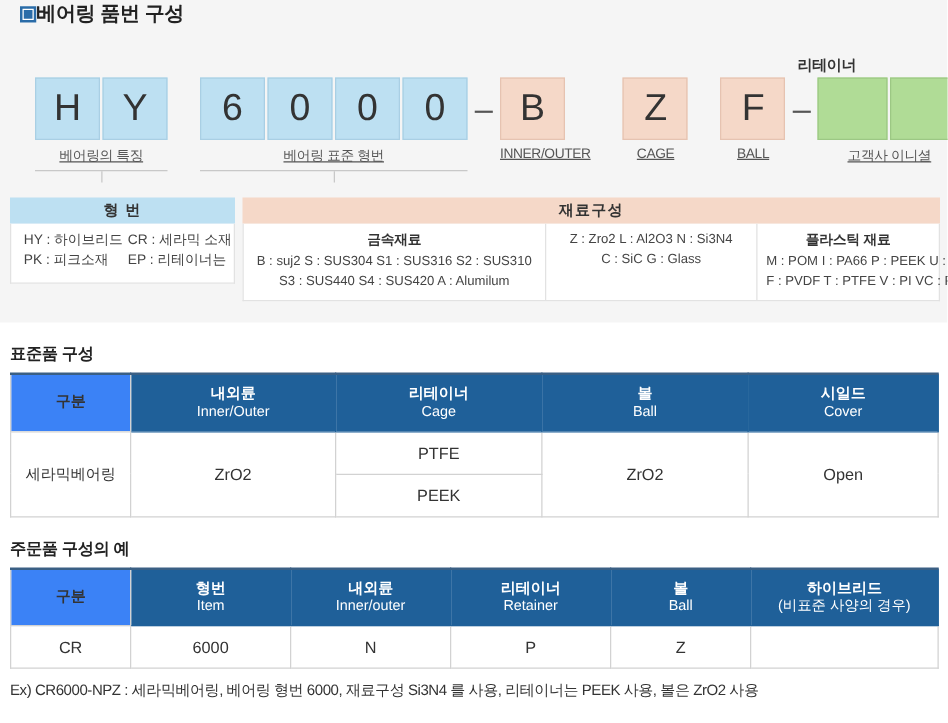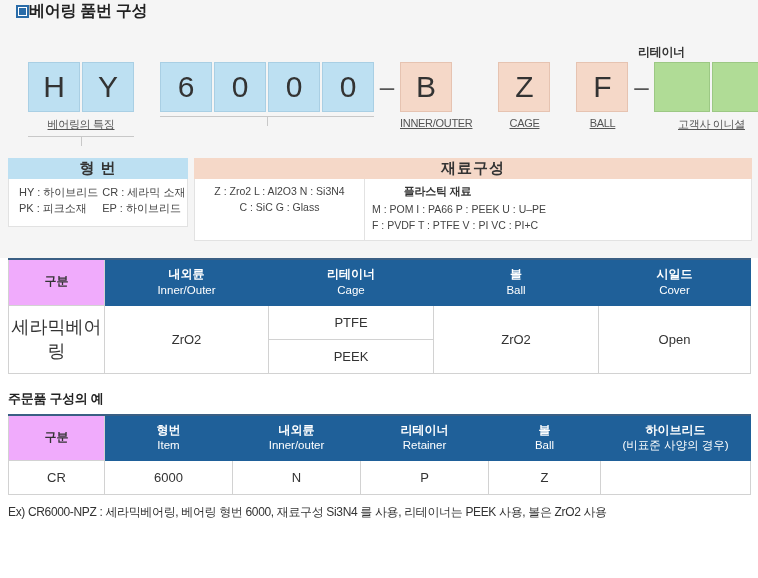--- a/index.html
+++ b/index.html
@@ -103,21 +103,21 @@
     left: 8px; top: 158px;
     display: flex;
     gap: 6px;
     align-items: flex-start;
   }
   .legend-left { width: 180px; }
   .legend-right { width: 558px; }
   .legend-head {
     height: 21px;
     display: flex; align-items: center; justify-content: center;
-    font-size: 15px; font-weight: bold; color: #333333;
+    font-size: 12px; font-weight: bold; color: #333333;
     letter-spacing: 1px;
   }
   .legend-head.blue  { background: #bde0f2; }
   .legend-head.peach { background: #f5d8c8; }
   .legend-body {
     background: #ffffff;
     border: 1px solid #e2e2e2;
     border-top: none;
     padding: 6px 6px 7px 6px;
     min-height: 48px;
@@ -184,30 +184,30 @@
     padding: 7px 2px;
     line-height: 1.3;
     border-color: #1f6099;
   }
   table.dt th .en {
     display: block;
     font-weight: normal;
     font-size: 11.5px;
   }
   table.dt th.gubun {
-    background: #f0abfc;
+    background: #3b82f6;
     color: #333333;
     border-color: #d2d2d2;
   }
   table.dt td {
     background: #ffffff;
     font-size: 13px;
     padding: 9px 2px;
   }
-  table.dt td.small { font-size: 18px; }
+  table.dt td.small { font-size: 12px; }
 
   .ex-note {
     font-size: 12px;
     color: #333333;
     letter-spacing: -0.35px;
     margin: 9px 0 0 0;
     white-space: nowrap;
   }
 </style>
 </head>
@@ -235,20 +235,21 @@
 
     <div class="dash"></div>
 
     <div class="grp">
       <div class="grp-boxes">
         <div class="cbox blue">6</div>
         <div class="cbox blue">0</div>
         <div class="cbox blue">0</div>
         <div class="cbox blue">0</div>
       </div>
+      <div class="grp-caption">베어링 표준 형번</div>
       <div class="bracket"></div>
     </div>
 
     <div class="dash">–</div>
 
     <div class="grp">
       <div class="grp-boxes">
         <div class="cbox peach">B</div>
       </div>
       <div class="grp-caption">INNER/OUTER</div>
@@ -288,47 +289,53 @@
 
     <div class="legend-left">
       <div class="legend-head blue">형 번</div>
       <div class="legend-body">
         <div class="lcol">
           <span>HY : 하이브리드</span>
           <span>PK : 피크소재</span>
         </div>
         <div class="lcol">
           <span>CR : 세라믹 소재</span>
-          <span>EP : 하이브리드</span>
+          <span>EP : 리테이너는</span>
         </div>
       </div>
     </div>
 
     <div class="legend-right">
       <div class="legend-head peach">재료구성</div>
       <div class="legend-body">
 
+        <div class="mat-col metal">
+          <div class="mat-title">금속재료</div>
+          <div class="mat-line">B : suj2  S : SUS304  S1 : SUS316  S2 : SUS310</div>
+          <div class="mat-line">S3 : SUS440  S4 : SUS420  A : Alumilum</div>
+        </div>
 
         <div class="mat-col ceramic">
           <div class="mat-line">Z : Zro2  L : Al2O3  N : Si3N4</div>
           <div class="mat-line">C : SiC   G : Glass</div>
         </div>
 
         <div class="mat-col plastic">
           <div class="mat-title">플라스틱 재료</div>
           <div class="mat-line">M : POM  I : PA66  P : PEEK  U : U–PE</div>
           <div class="mat-line">F  : PVDF  T : PTFE  V : PI    VC : PI+C</div>
         </div>
 
       </div>
     </div>
   </div>
 </div>
 
 <div class="section">
+  <div class="sec-title">표준품 구성</div>
 
   <table class="dt">
     <colgroup>
       <col style="width:96px">
         <col style="width:164px">
         <col style="width:165px">
         <col style="width:165px">
         <col style="width:152px">
     </colgroup>
     <thead>

